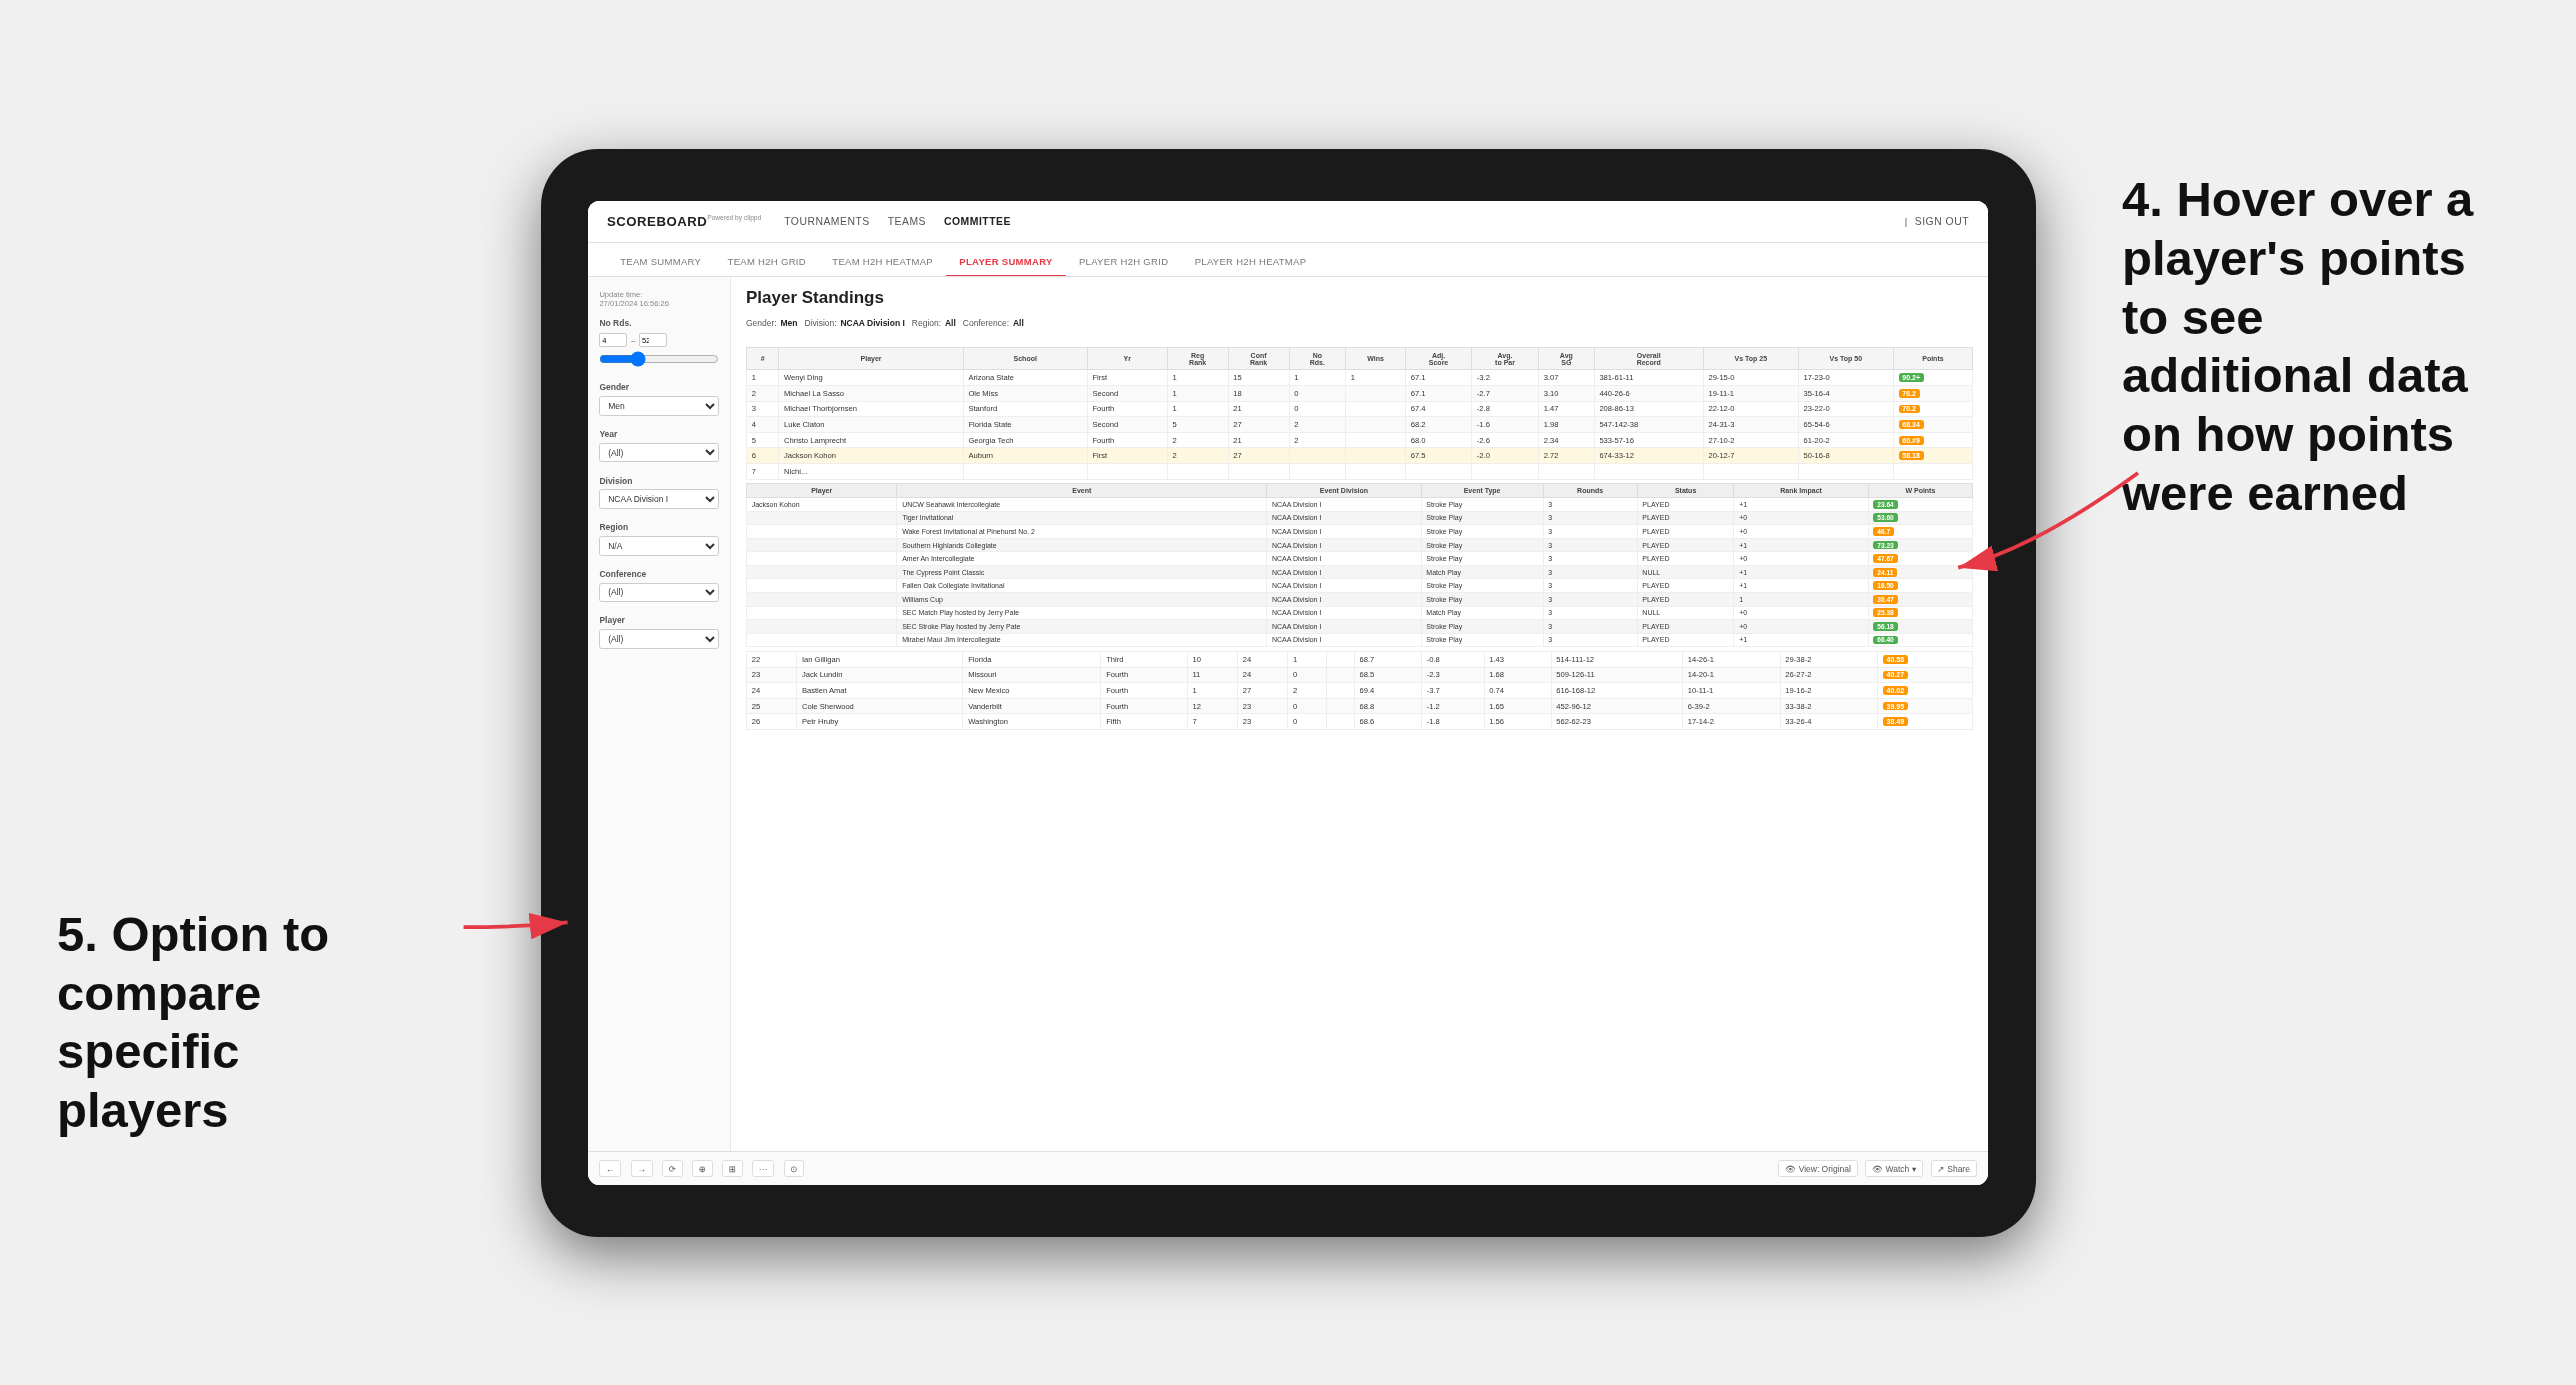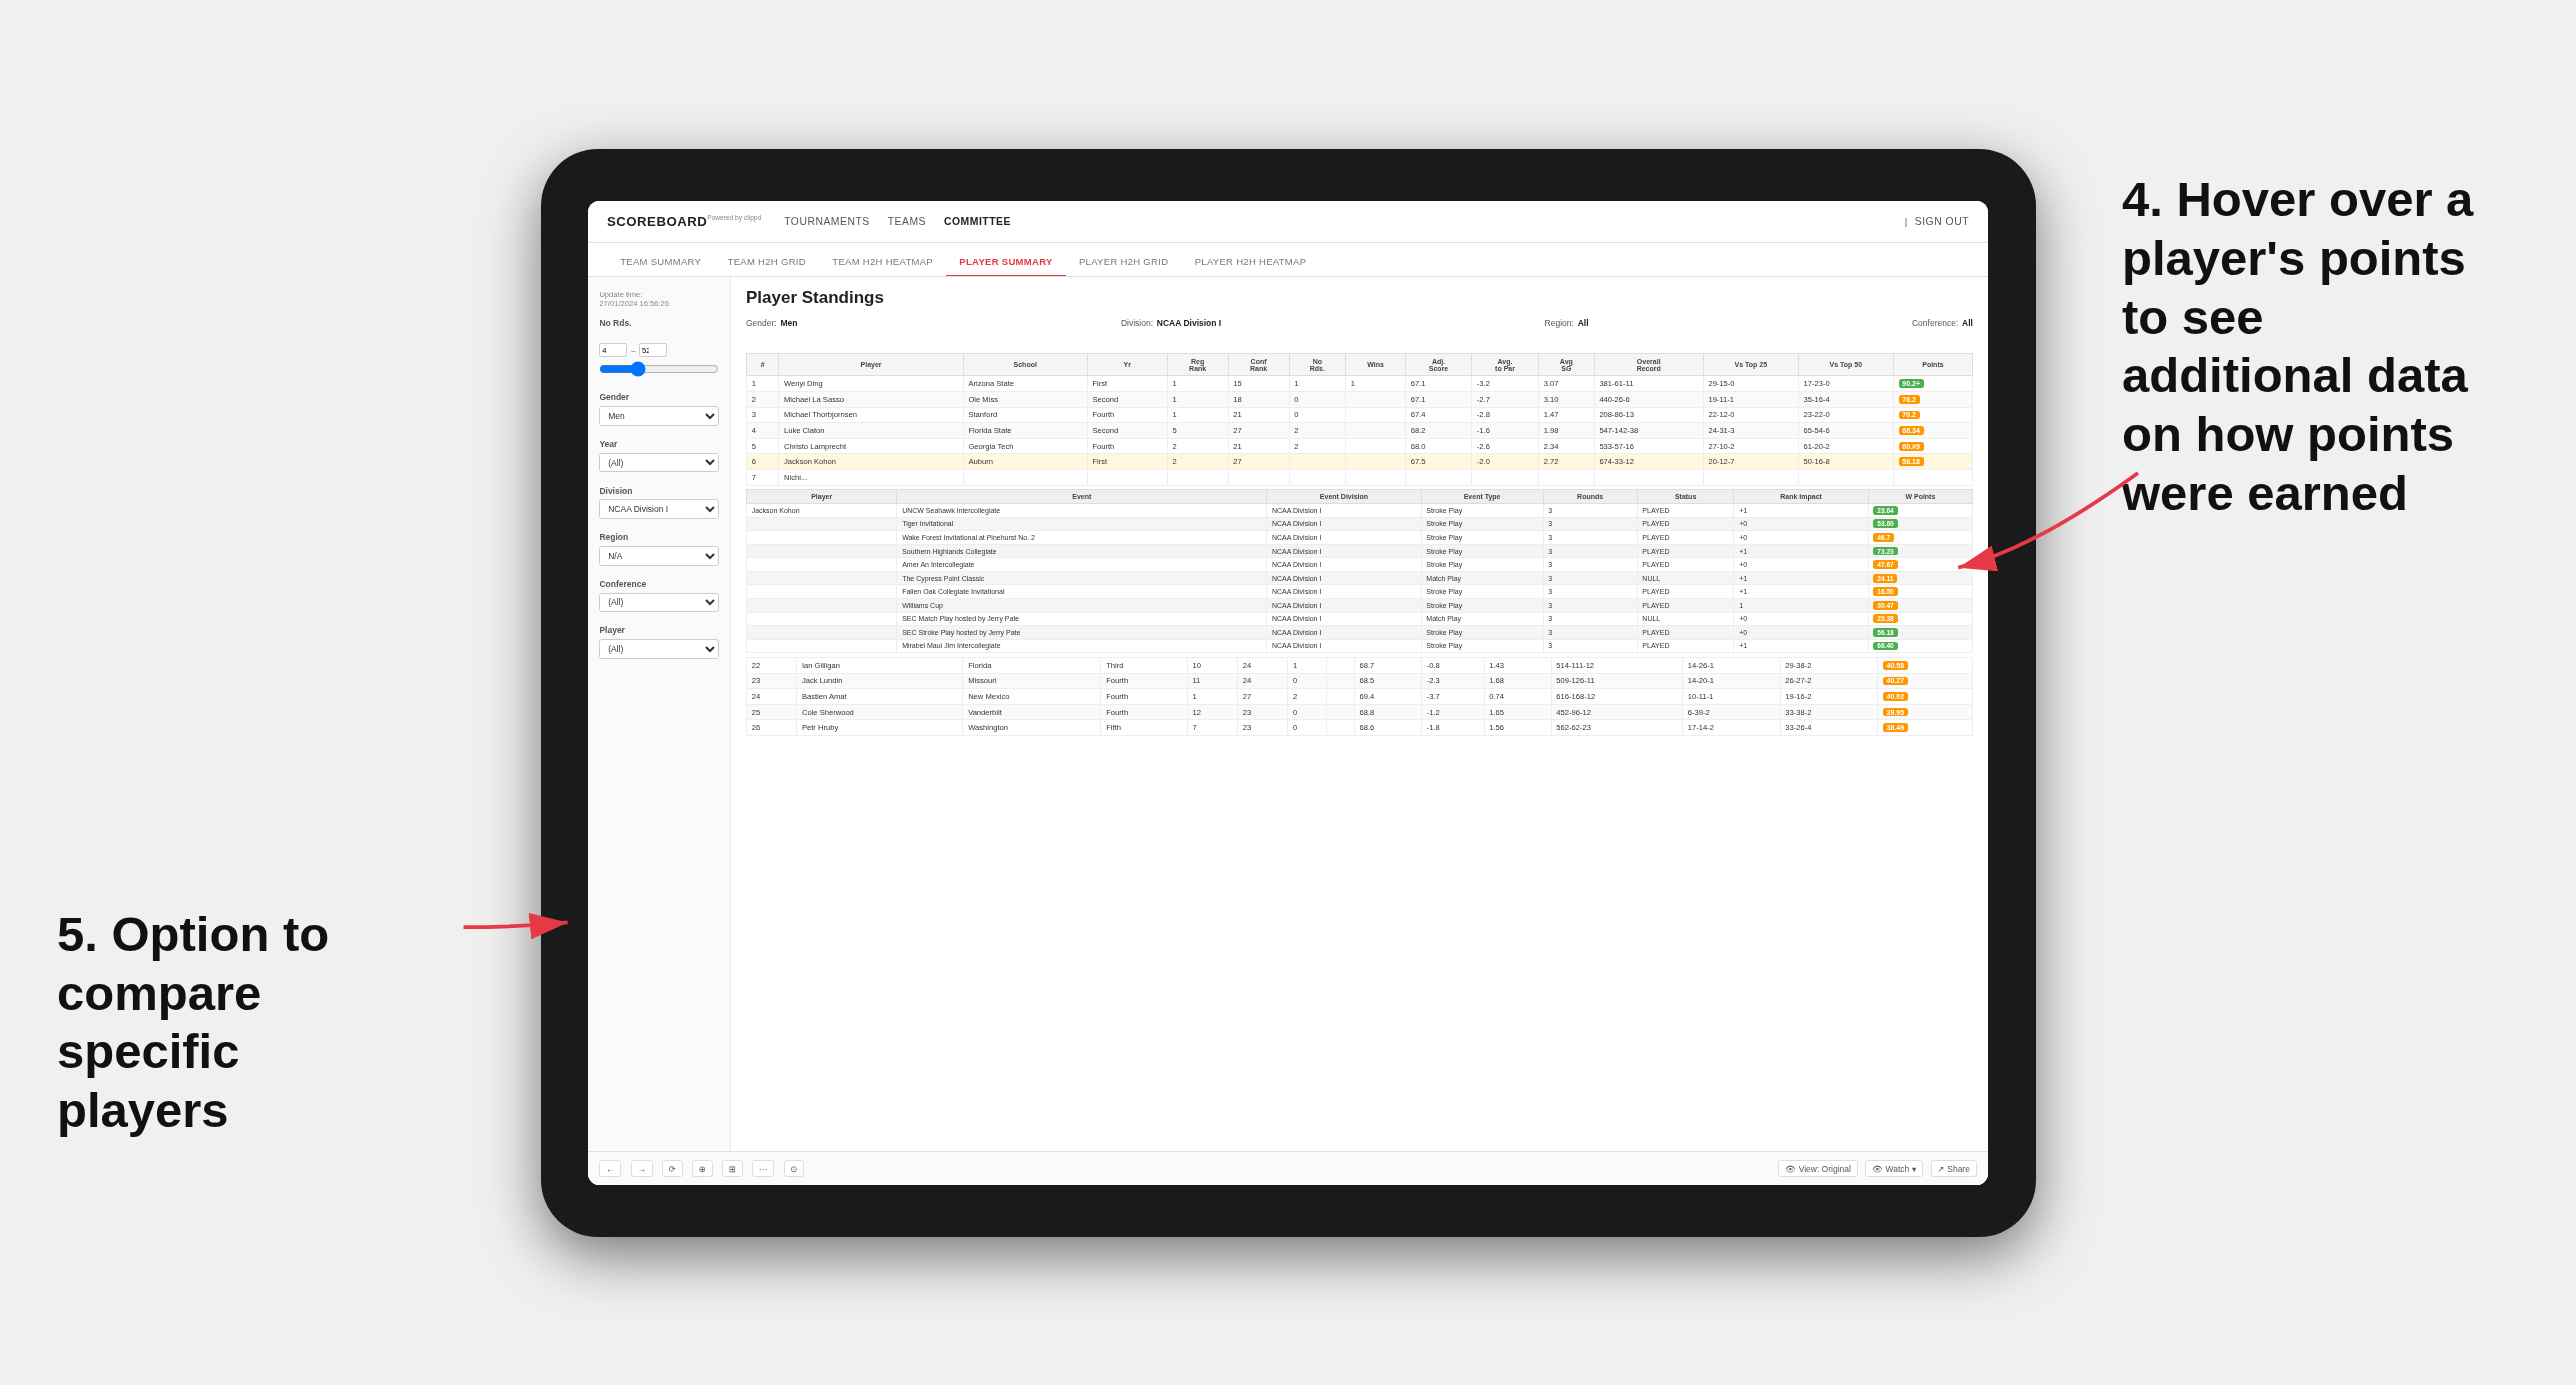--- a/index.html
+++ b/index.html
@@ -166,21 +166,21 @@
     }
     .update-time {
       font-size: 7.6px;
       color: #888;
       margin-bottom: 9.5px;
     }
     .no-rds-label {
       font-size: 8.5px;
       font-weight: bold;
       color: #555;
-      margin-bottom: 15px;
+      margin-bottom: 5px;
     }
     .range-row {
       display: flex;
       align-items: center;
       gap: 3.8px;
       font-size: 7.6px;
       color: #555;
     }
     .range-input {
       width: 28px;
@@ -201,25 +201,24 @@
       padding: 11.4px 15px;
     }
     .section-title {
       font-size: 17px;
       font-weight: bold;
       color: #222;
       margin-bottom: 9.5px;
     }
     .filter-row {
       display: flex;
-      gap: 29px;
-      margin-bottom: 25px;
+      gap: 7px;
+      margin-bottom: 19px;
       font-size: 8.5px;
       color: #555;
-      justify-content: space-between;
     }
     .filter-item {
       display: flex;
       align-items: center;
       gap: 3.8px;
     }
     .filter-val {
       font-weight: bold;
       color: #222;
     }

